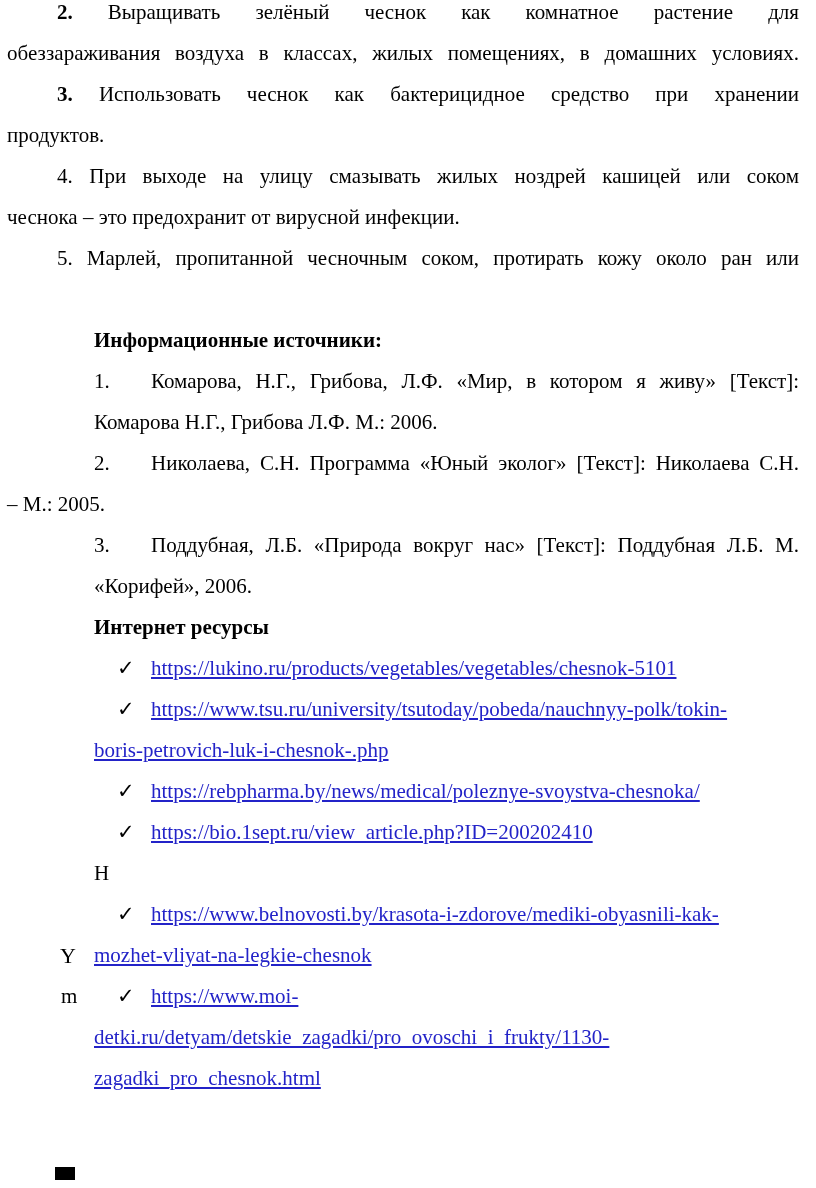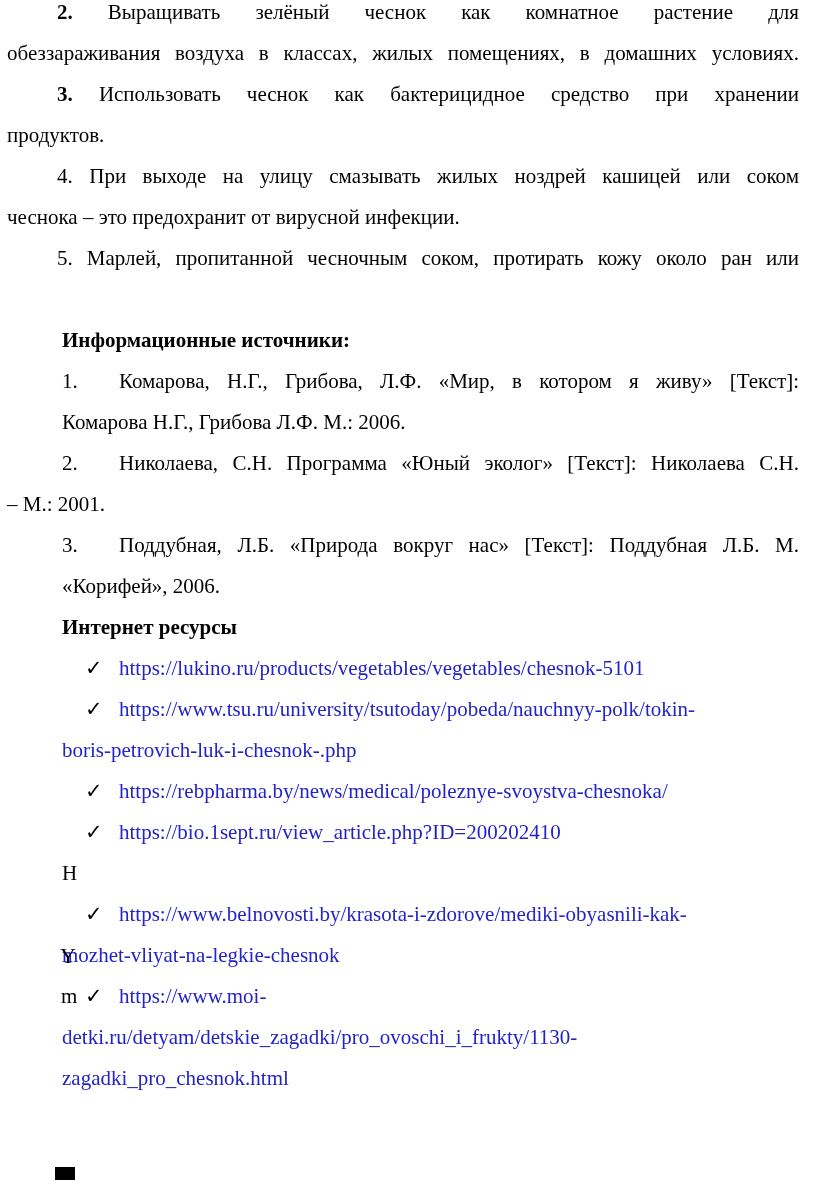--- a/index.html
+++ b/index.html
@@ -11,26 +11,26 @@
     background: #ffffff;
     font-family: "Liberation Serif", "DejaVu Serif", serif;
     font-size: 21px;
     line-height: 41px;
     color: #000000;
     overflow: hidden;
   }
   .content { position: absolute; left: 7px; right: 6px; top: -8px; }
   .ln { margin: 0; min-height: 41px; white-space: normal; }
   .ind { text-indent: 50px; }
-  .ml { margin-left: 55px; }
+  .ml { margin-left: 87px; }
   .j { text-align: justify; text-align-last: justify; text-justify: inter-word; }
   .b { font-weight: bold; }
   .num { display: inline-block; width: 57px; text-indent: 0; }
   .check { display: inline-block; width: 57px; padding-left: 23px; color: #000; text-indent: 0; }
-  .url { color: var(--link, #2323c8); cursor: pointer; }
+  .url { color: var(--link, #2323c8); text-decoration: underline; cursor: pointer; }
   .gap { margin-top: 41px; }
   .overlay { position: absolute; line-height: 41px; color: #000; }
   .overlay.y { left: 60px; top: 935px; font-size: 22px; }
   .overlay.m { left: 61px; top: 976px; }
   .blackbox { position: absolute; left: 55px; top: 1167px; width: 20px; height: 13px; background: #000000; }
 </style>
 </head>
 <body>
 
 <div class="page">
@@ -46,21 +46,21 @@
     <div class="ln">чеснока – это предохранит от вирусной инфекции.</div>
 
     <div class="ln ind j"><span>5.</span> <span>Марлей, пропитанной чесночным соком, протирать кожу около ран или</span></div>
 
     <div class="ln ml b gap">Информационные источники:</div>
 
     <div class="ln ml j"><span class="num">1.</span><span>Комарова, Н.Г., Грибова, Л.Ф. «Мир, в котором я живу» [Текст]:</span></div>
     <div class="ln ml">Комарова Н.Г., Грибова Л.Ф. М.: 2006.</div>
 
     <div class="ln ml j"><span class="num">2.</span><span>Николаева, С.Н. Программа «Юный эколог» [Текст]: Николаева С.Н.</span></div>
-    <div class="ln">– М.: 2001.</div>
+    <div class="ln">– М.: 2005.</div>
 
     <div class="ln ml j"><span class="num">3.</span><span>Поддубная, Л.Б. «Природа вокруг нас» [Текст]: Поддубная Л.Б. М.</span></div>
     <div class="ln ml">«Корифей», 2006.</div>
 
     <div class="ln ml b">Интернет ресурсы</div>
 
     <div class="ln ml"><span class="check">✓</span><span class="url">https://lukino.ru/products/vegetables/vegetables/chesnok-5101</span></div>
 
     <div class="ln ml"><span class="check">✓</span><span class="url">https://www.tsu.ru/university/tsutoday/pobeda/nauchnyy-polk/tokin-</span></div>
     <div class="ln ml"><span class="url">boris-petrovich-luk-i-chesnok-.php</span></div>

